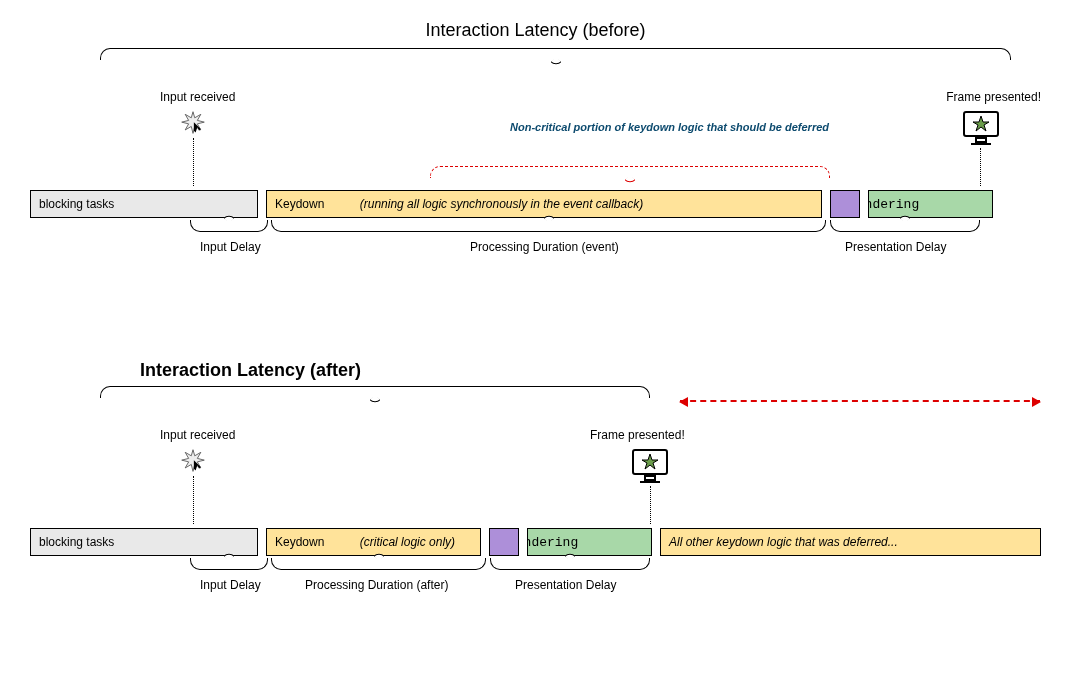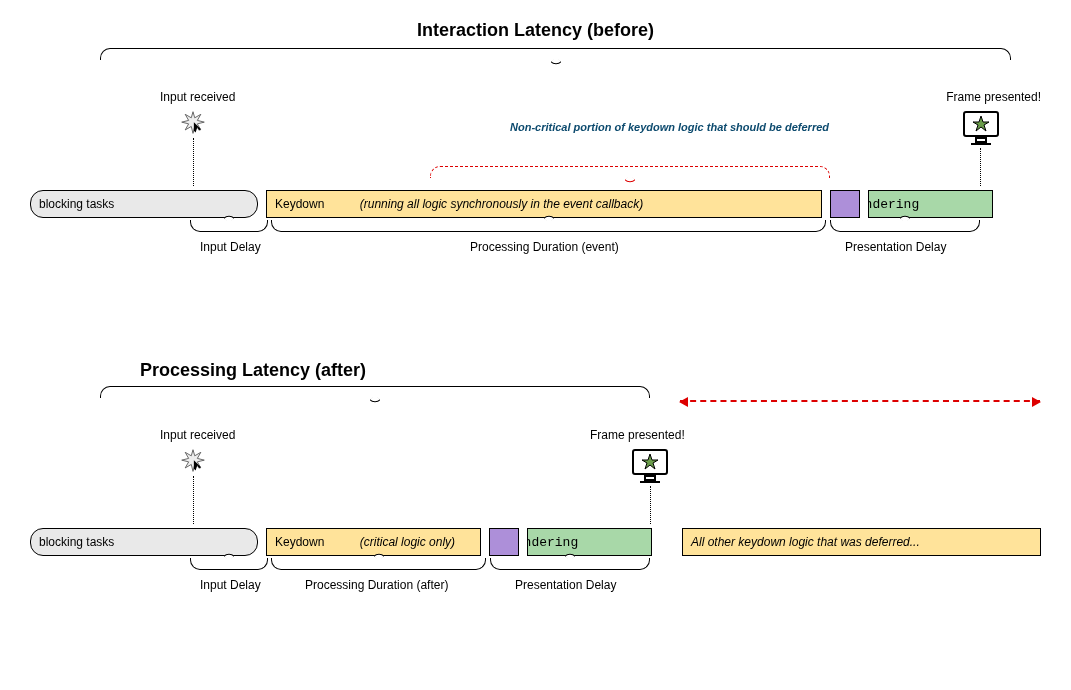--- a/index.html
+++ b/index.html
@@ -8,21 +8,21 @@
     padding: 20px 30px;
     font-family: Arial, Helvetica, sans-serif;
     font-size: 13px;
     color: #000;
     background: #fff;
     width: 1071px;
   }
   .diagram { position: relative; margin-bottom: 60px; }
   .title {
     text-align: center;
-    font-weight: bold;
+    font-weight: normal;
     font-size: 18px;
     margin-bottom: 4px;
   }
   
   .brace {
     position: absolute;
     border: 1.5px solid #000;
     border-bottom: none;
     border-radius: 10px 10px 0 0;
     height: 12px;
@@ -71,21 +71,21 @@
   }
   .block {
     border:1.5px solid #000;
     display:flex;
     align-items:center;
     padding:0 8px;
     font-size:12px;
     white-space:nowrap;
     overflow:hidden;
   }
-  .grey   { background:#e9e9e9;border-radius:13px; }
+  .grey   { background:#e9e9e9; }
   .orange { background:#ffe39a;gap:16px; }
   .purple { background:#ad8fd9; }
   .green  { background:#a8d8a8; }
   .italic { font-style:italic;text-align:right; }
 
   .dotted-vline {
     position:absolute;
     border-left:1.5px dotted #000;
   }
 
@@ -184,21 +184,21 @@
 
   <div class="brace down" style="top:200px; left:800px; width:150px;">
     <div class="brace-tip"></div>
   </div>
   <div class="small-label" style="top:220px; left:815px;">Presentation Delay</div>
 </div>
 
 <div class="diagram" style="height:280px;">
 
   <div style="position:absolute; top:0px; left:110px; font-weight:bold; font-size:18px;">
-    <span>Processing Latency (after)</span>
+    <span>Interaction Latency (after)</span>
   </div>
   <div class="brace" style="top:26px; left:70px; width:550px;">
     <div class="brace-tip"></div>
   </div>
 
   <div class="dashed-arrow" style="top:40px; left:650px; width:360px;"></div>
 
   <div class="small-label" style="top:68px; left:130px;">Input received</div>
   <div class="cursor-icon" style="top:88px; left:150px;">
     <svg viewBox="0 0 30 30">
@@ -225,21 +225,21 @@
         <span>blocking tasks</span>
       </div>
       <div class="block orange" style="width:215px;">
         <span>Keydown </span>&nbsp;
         <span class="italic">(critical logic only)</span>
       </div>
       <div class="block purple" style="width:30px;"></div>
       <div class="block green" style="width:125px; position:relative;">
         <span class="mono" style="position:absolute; left:-20px;">rendering</span>
       </div>
-      <div class="block orange italic" style="flex:1;margin-left:22px;">
+      <div class="block orange italic" style="flex:1;">
         <span>All other keydown logic that was deferred...</span>
       </div>
     </div>
   </div>
 
   <div class="brace down" style="top:198px; left:160px; width:78px;">
     <div class="brace-tip"></div>
   </div>
   <div class="small-label" style="top:218px; left:170px;">Input Delay</div>
 

